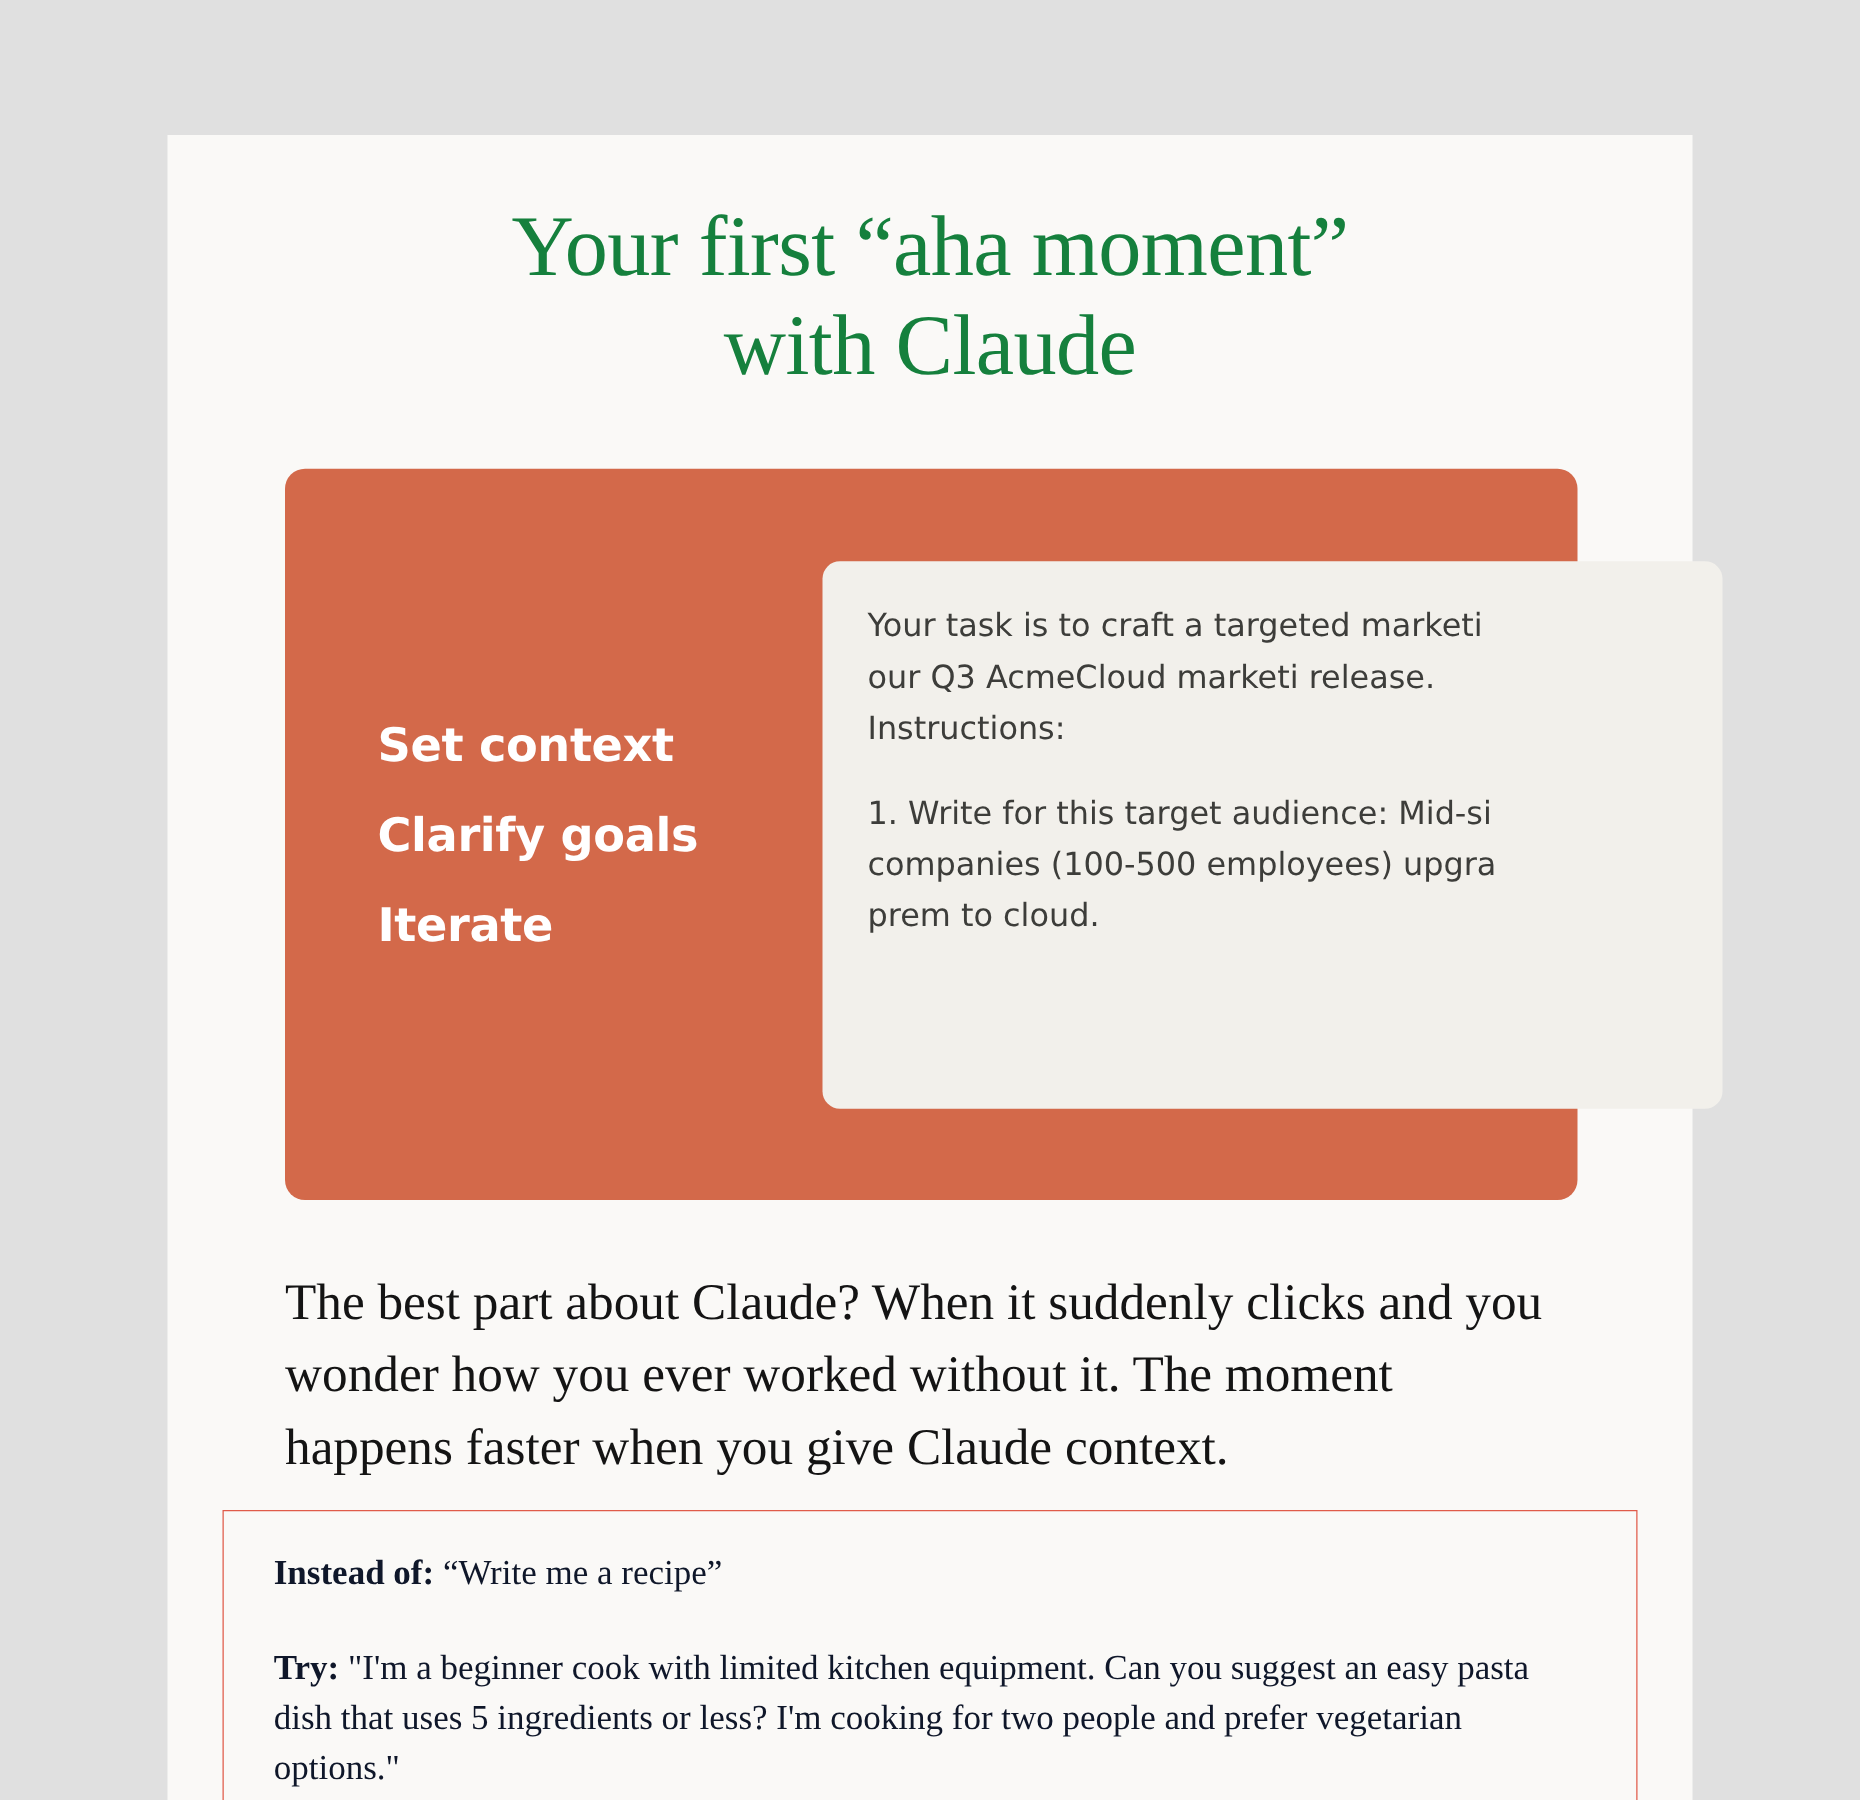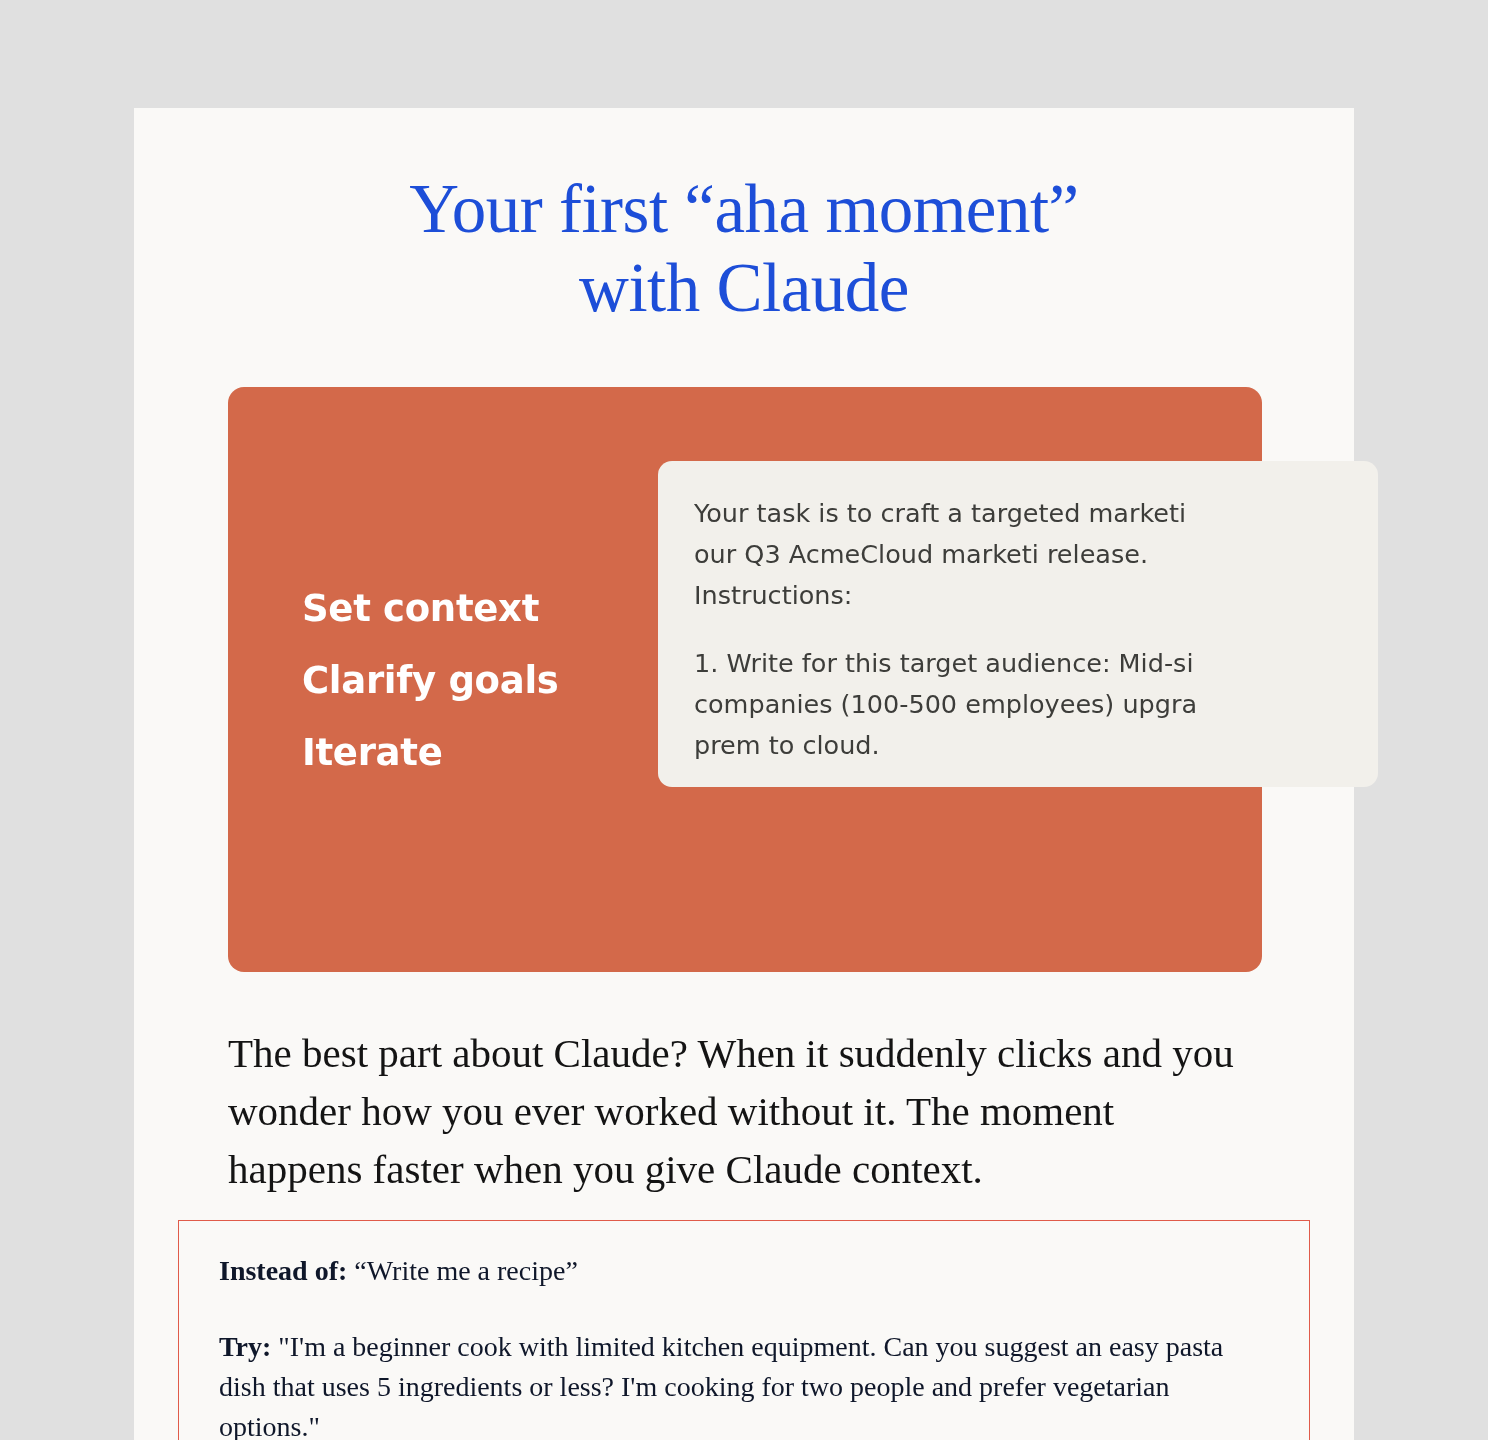--- a/index.html
+++ b/index.html
@@ -17,28 +17,28 @@
     position: absolute;
     left: 134px;
     top: 108px;
     width: 1220px;
     min-height: 1340px;
     background: #faf9f7;
     box-sizing: border-box;
     padding: 0;
   }
   .title {
-    margin: 16px;
+    margin: 4px;
     padding-top: 46px;
     text-align: center;
     font-family: "Liberation Serif", serif;
     font-weight: 400;
     font-size: 69px;
     line-height: 1.15;
-    color: #1d4ed8;
+    color: #15803d;
     letter-spacing: -0.5px;
   }
   .title .line2 {
     display: block;
   }
 
   
   .callout {
     position: relative;
     margin: 58px 94px 0 94px;
@@ -66,21 +66,21 @@
     letter-spacing: -0.3px;
   }
   .callout-list div {
     white-space: nowrap;
   }
   .prompt-card {
     position: absolute;
     left: 430px;
     top: 74px;
     width: 720px;
-    height: 326px;
+    height: 438px;
     background: #f2f0eb;
     border-radius: 14px;
     padding: 32px 36px;
     box-sizing: border-box;
     overflow: hidden;
     font-family: "DejaVu Sans", sans-serif;
     color: #3d3d3a;
     font-size: 25.5px;
     line-height: 1.62;
   }

